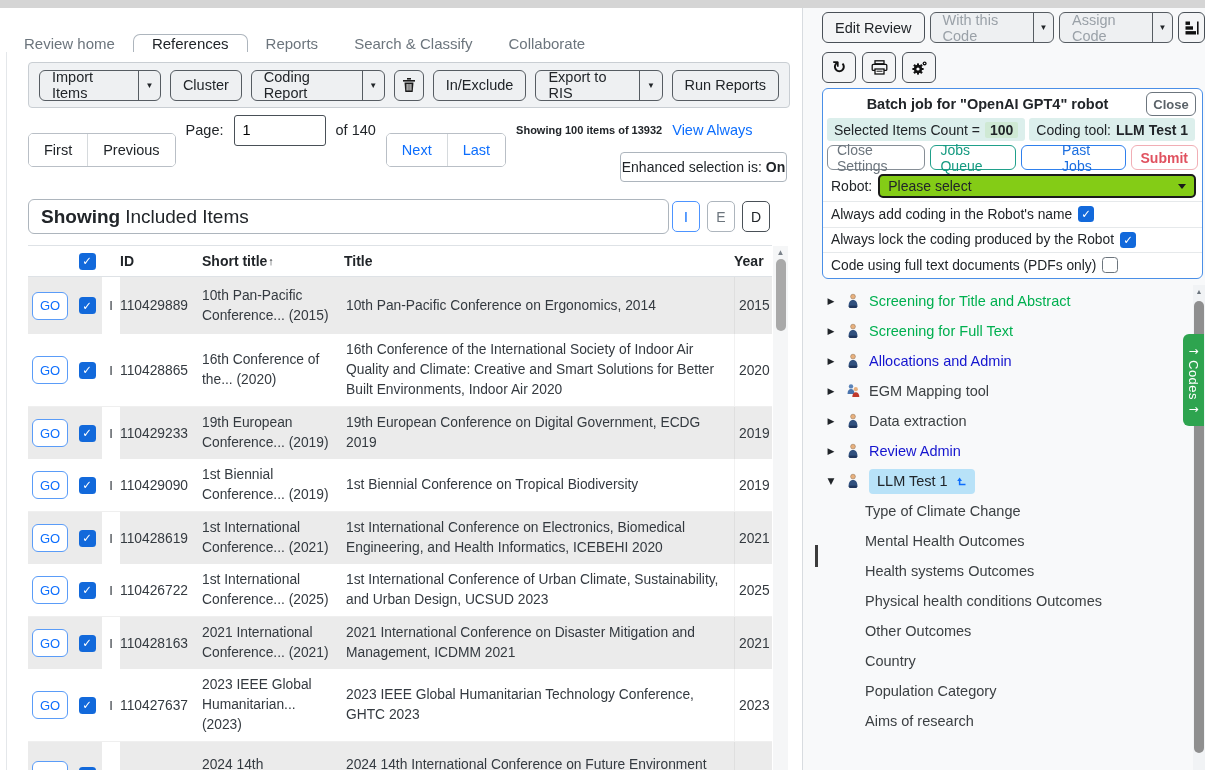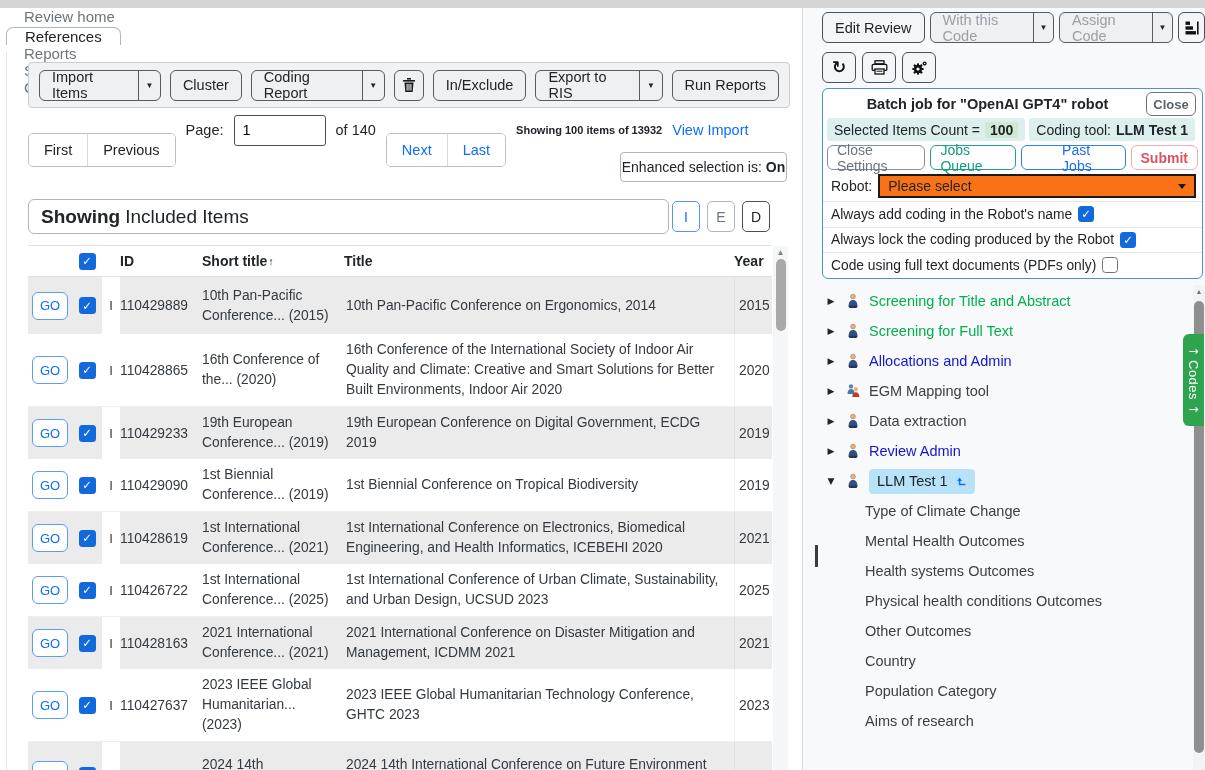--- a/index.html
+++ b/index.html
@@ -5,21 +5,21 @@
   * { margin:0; padding:0; box-sizing:border-box; }
   html,body { background:#fff; }
   #screen {
     position:relative; width:1205px; height:770px; overflow:hidden;
     font-family:"Liberation Sans","DejaVu Sans",sans-serif; color:#212529; background:#fff;
   }
   .abs { position:absolute; }
 
   
   .top-strip { left:0; top:0; width:1205px; height:8px; background:#d5d5d5; }
-  .tabbar { left:6px; top:8px; width:790px; height:44px; display:flex; align-items:flex-start;flex-direction:column; }
+  .tabbar { left:6px; top:8px; width:790px; height:44px; display:flex; align-items:flex-end; }
   .tab { display:flex; align-items:center; padding:0 18px; font-size:15px; color:#6c757d; cursor:default; }
   .tab.active { border:1px solid #adb5bd; border-bottom:none; border-radius:7px 7px 0 0; background:#fff; color:#212529; margin-top:2px; }
 
   
   .left-border { left:6px; top:52px; width:1px; height:718px; background:#e4e7ea; }
 
   .toolbar-box { left:28px; top:62px; width:762px; height:46px; background:#f0f2f4; border:1px solid #c9ced3; border-radius:4px;
     display:flex; align-items:center; gap:9px; padding:0 10px; }
   .btn { display:inline-flex; align-items:center; justify-content:center; background:#eef0f2; border:1px solid #565c62;
     border-radius:6px; height:31px; padding:0 12px; font-size:14.5px; color:#212529; cursor:pointer; white-space:nowrap; }
@@ -91,21 +91,21 @@
   .teal-row { display:flex; gap:4px; margin:1px 4px 2px 4px; }
   .teal-chip { background:#dcefec; border-radius:3px; height:23px; display:flex; align-items:center; padding:0 7px; gap:5px; font-size:14px; }
   .count-badge { background:#cfe9d4; font-weight:bold; padding:0 5px; border-radius:2px; }
   .batch-btns { display:flex; gap:5px; padding:2px 4px 3px 4px;align-items:center; }
   .bb { height:25px; border-radius:6px; background:#fff; font-size:14px; display:flex; align-items:center; padding:0 9px; cursor:pointer; }
   .bb.gray { border:1px solid #868e96; color:#6c757d; }
   .bb.teal { border:1px solid #20a08a; color:#159a80; }
   .bb.blue { border:1px solid #2f80ed; color:#1c6fe0;padding-left:40px; }
   .bb.red  { border:1px solid #f1aeb5; color:#e05260; font-weight:bold; }
   .robot-row { display:flex; align-items:center; gap:6px; padding:1px 6px 3px 8px; font-size:14px; }
-  .robot-select { flex:1; height:24px; border:2px solid #1a1a1a; border-radius:0; display:flex; align-items:center; padding:0 8px; font-size:14px; background:#f97316; cursor:pointer; position:relative; }
+  .robot-select { flex:1; height:24px; border:2px solid #1a1a1a; border-radius:5px; display:flex; align-items:center; padding:0 8px; font-size:14px; background:#84cc16; cursor:pointer; position:relative; }
   .robot-select .chev { position:absolute; right:8px; top:8px; width:0; height:0; border-left:4.5px solid transparent; border-right:4.5px solid transparent; border-top:5.5px solid #1a1a1a; }
   .opt-row { height:25.5px; display:flex; align-items:center; gap:6px; padding-left:8px; font-size:13.8px; border-top:1px solid #e6e9eb; }
   .cb.sm { width:16px; height:16px; }
 
   
   .tree { left:803px; top:286px; width:388px; }
   .titem { height:30px; display:flex; align-items:center; gap:8px; padding-left:22px; font-size:14.5px; }
   .caret { width:12px; font-size:9px; color:#212529; cursor:pointer; text-align:center; font-family:"DejaVu Sans",sans-serif; }
   .titem.green .tlabel { color:#00b050; }
   .titem.blue .tlabel { color:#1515cf; }
@@ -177,21 +177,21 @@
       <div class="gbtn">Previous</div>
     </div>
     <span>Page:</span>
     <input class="page-input" value="1" style="">
     <span>of 140</span>
     <div class="group">
       <div class="gbtn link">Next</div>
       <div class="gbtn link">Last</div>
     </div>
     <span class="count-note">Showing 100 items of 13932</span>
-    <span class="link-text">View Import</span>
+    <span class="link-text">View Always</span>
   </div>
 
   <div class="abs enh-chip">
     <span>Enhanced selection is:</span>
     <b>On</b>
   </div>
 
   <div class="abs showing-bar">
     <b>Showing</b>
     <span>Included Items</span>

